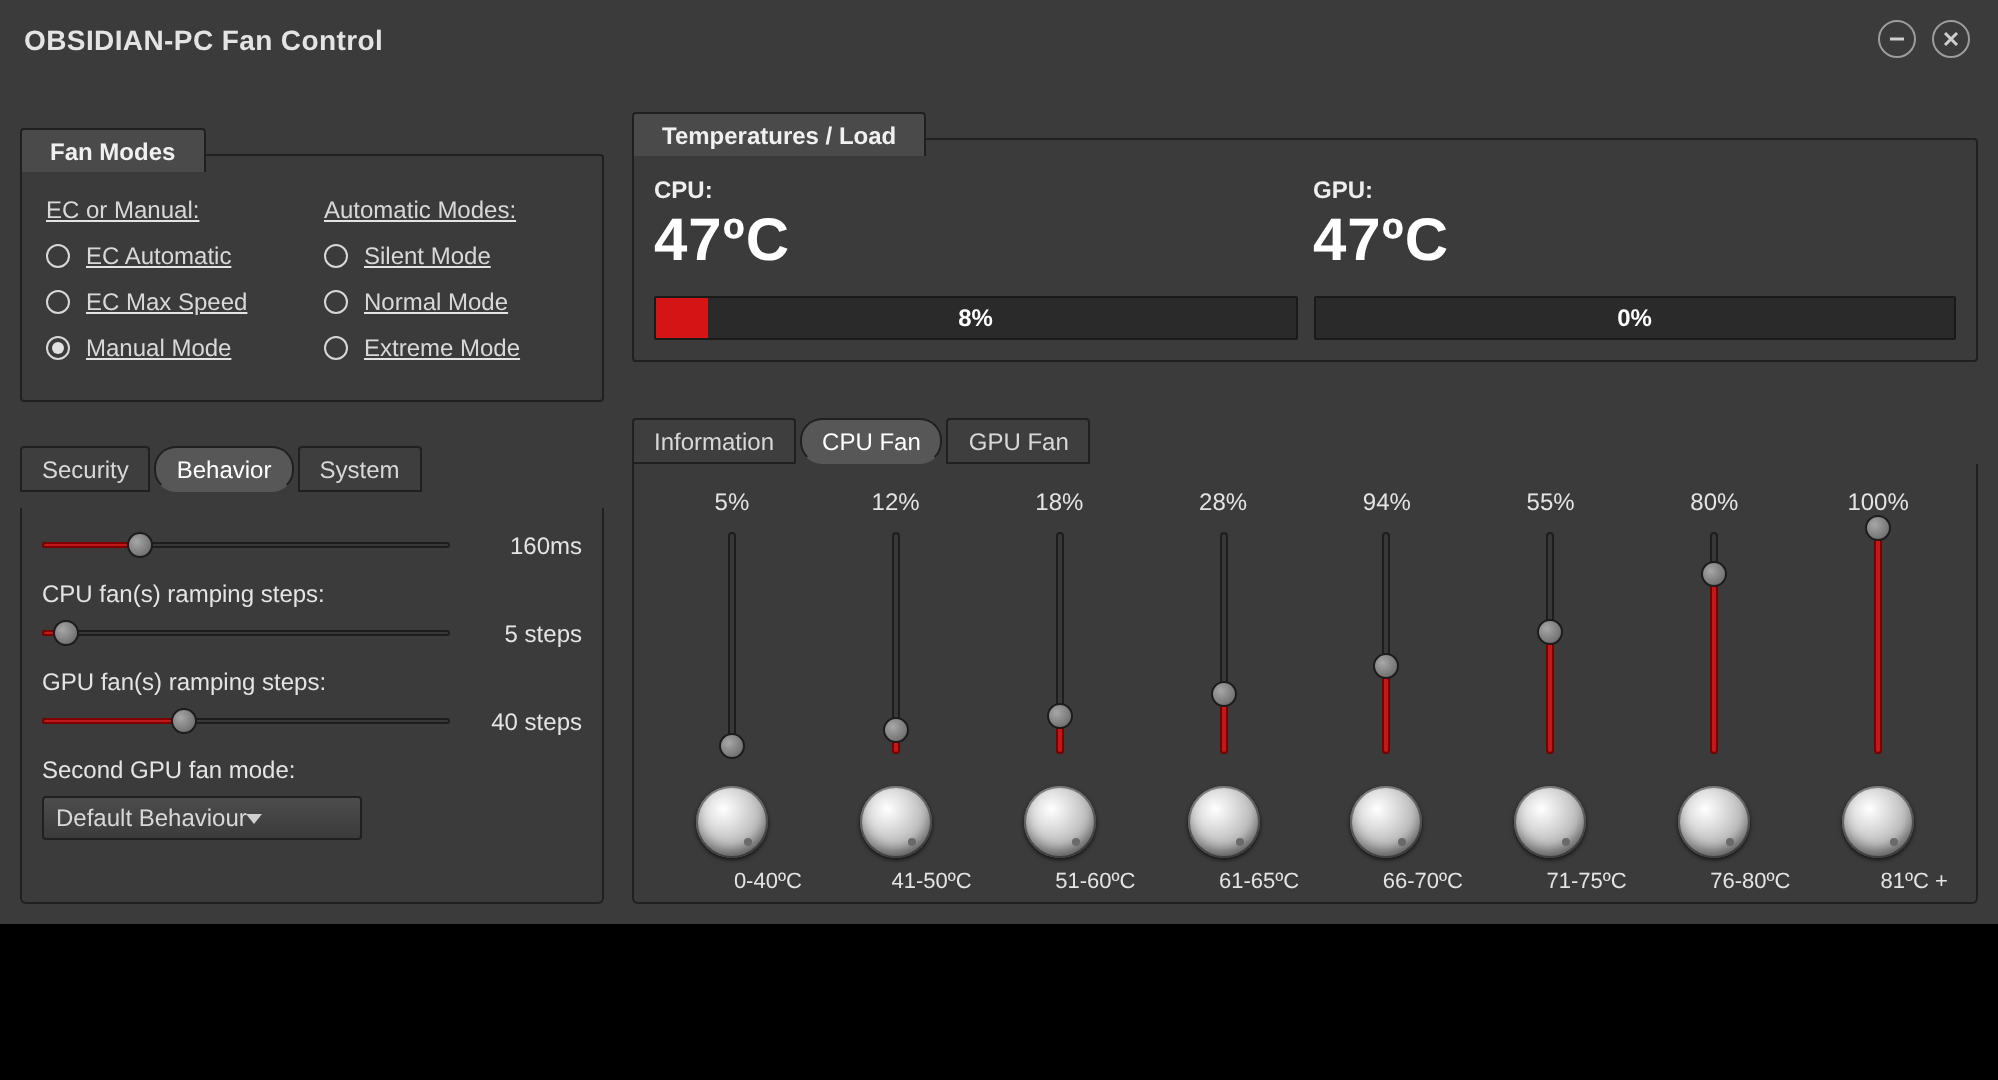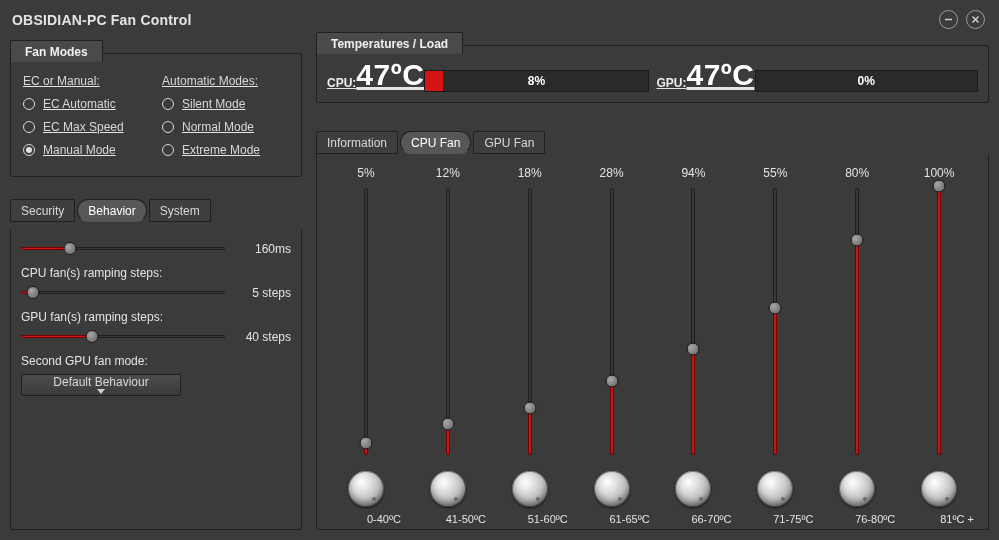--- a/index.html
+++ b/index.html
@@ -15,21 +15,21 @@
     --muted:#b8b8b8;
     --red:#c11919;
     --red2:#b01212;
     --track:#2d2d2d;
     --track2:#383838;
     font-family:"Segoe UI",Tahoma,Verdana,sans-serif;
     font-size:12px;
     color:var(--text);
   }
   html,body{margin:0;padding:0;background:#000;}
-  .app{box-sizing:border-box;width:999px;height:540px;background:var(--bg);padding:6px;display:flex;flex-direction:column;}
+  .app{box-sizing:border-box;width:999px;height:462px;background:var(--bg);padding:6px;display:flex;flex-direction:column;gap:24px;}
   *{box-sizing:border-box;}
 
   .titlebar{display:flex;align-items:center;padding:4px 8px 6px 6px;}
   .titlebar .title{font-weight:700;font-size:14px;letter-spacing:.2px;}
   .titlebar .spacer{flex:1;}
   .titlebtn{width:19px;height:19px;border:1px solid #9c9c9c;border-radius:50%;margin-left:8px;display:flex;align-items:center;justify-content:center;color:#cfcfcf;}
   .titlebtn svg{display:block;}
 
   .body{flex:1;display:flex;gap:14px;padding:0 4px 4px 4px;}
 
@@ -56,28 +56,28 @@
 
   .setting{margin-bottom:10px;}
   .setting .lbl{font-size:12px;margin-bottom:6px;color:var(--text);}
   .setting .row{display:flex;align-items:flex-start;gap:10px;}
   .hslider{position:relative;flex:1;height:14px;}
   .hslider .hbar{position:absolute;left:0;right:0;top:5px;height:3px;background:var(--track2);border:1px solid #1d1d1d;border-radius:2px;}
   .hslider .hfill{position:absolute;left:0;top:5px;height:3px;background:var(--red);border:1px solid #7d0000;border-radius:2px;}
   .hslider .hthumb{position:absolute;width:13px;height:13px;top:0;border-radius:50%;background:radial-gradient(circle at 35% 35%,#a7a7a7,#5f5f5f);border:1px solid #1c1c1c;transform:translateX(-50%);}
   .setting .val{width:56px;text-align:right;font-size:12px;color:var(--text);white-space:nowrap;}
 
-  .dropdown{width:160px;height:22px;background:linear-gradient(#4c4c4c,#3b3b3b);border:1px solid var(--edge);display:flex;align-items:center;padding:0 6px;color:var(--text2);font-size:12px;border-radius:2px;flex-direction:column;}
+  .dropdown{width:160px;height:22px;background:linear-gradient(#4c4c4c,#3b3b3b);border:1px solid var(--edge);display:flex;align-items:center;padding:0 6px;color:var(--text2);font-size:12px;border-radius:2px;}
   .caret{width:0;height:0;border-left:4px solid transparent;border-right:4px solid transparent;border-top:5px solid #cfcfcf;}
 
   
   .right{flex:1;display:flex;flex-direction:column;}
   .tempbox{border:1px solid var(--edge);border-radius:2px;background:var(--bg);padding:8px 10px 10px;position:relative;}
   .temps{display:flex;gap:8px;margin-top:4px;}
-  .tempcol{flex:1;display:flex;flex-direction:row;align-items:flex-end;text-decoration:underline;}
+  .tempcol{flex:1;display:flex;flex-direction:column;align-items:flex-start;}
   .temp-lbl{font-size:12px;font-weight:700;margin:6px 0 2px;color:#eee;}
   .temp-val{font-size:30px;font-weight:800;color:#fff;letter-spacing:.5px;}
   .loadbar{width:100%;margin-top:10px;background:#2a2a2a;border:1px solid #1a1a1a;height:22px;position:relative;border-radius:1px;}
   .loadfill{position:absolute;left:0;top:0;bottom:0;background:#d51515;}
   .loadtxt{position:absolute;inset:0;display:flex;align-items:center;justify-content:center;font-size:12px;font-weight:700;color:#fff;}
 
   .fansection{display:flex;flex-direction:column;flex:1;margin-top:14px;}
   .fanpanel{border:1px solid var(--edge);border-top:none;border-radius:0 0 3px 3px;background:var(--bg);padding:12px 8px 4px;flex:1;}
   .slgrid{display:flex;gap:0;height:100%;}
   .slcol{flex:1;display:flex;flex-direction:column;align-items:center;}

